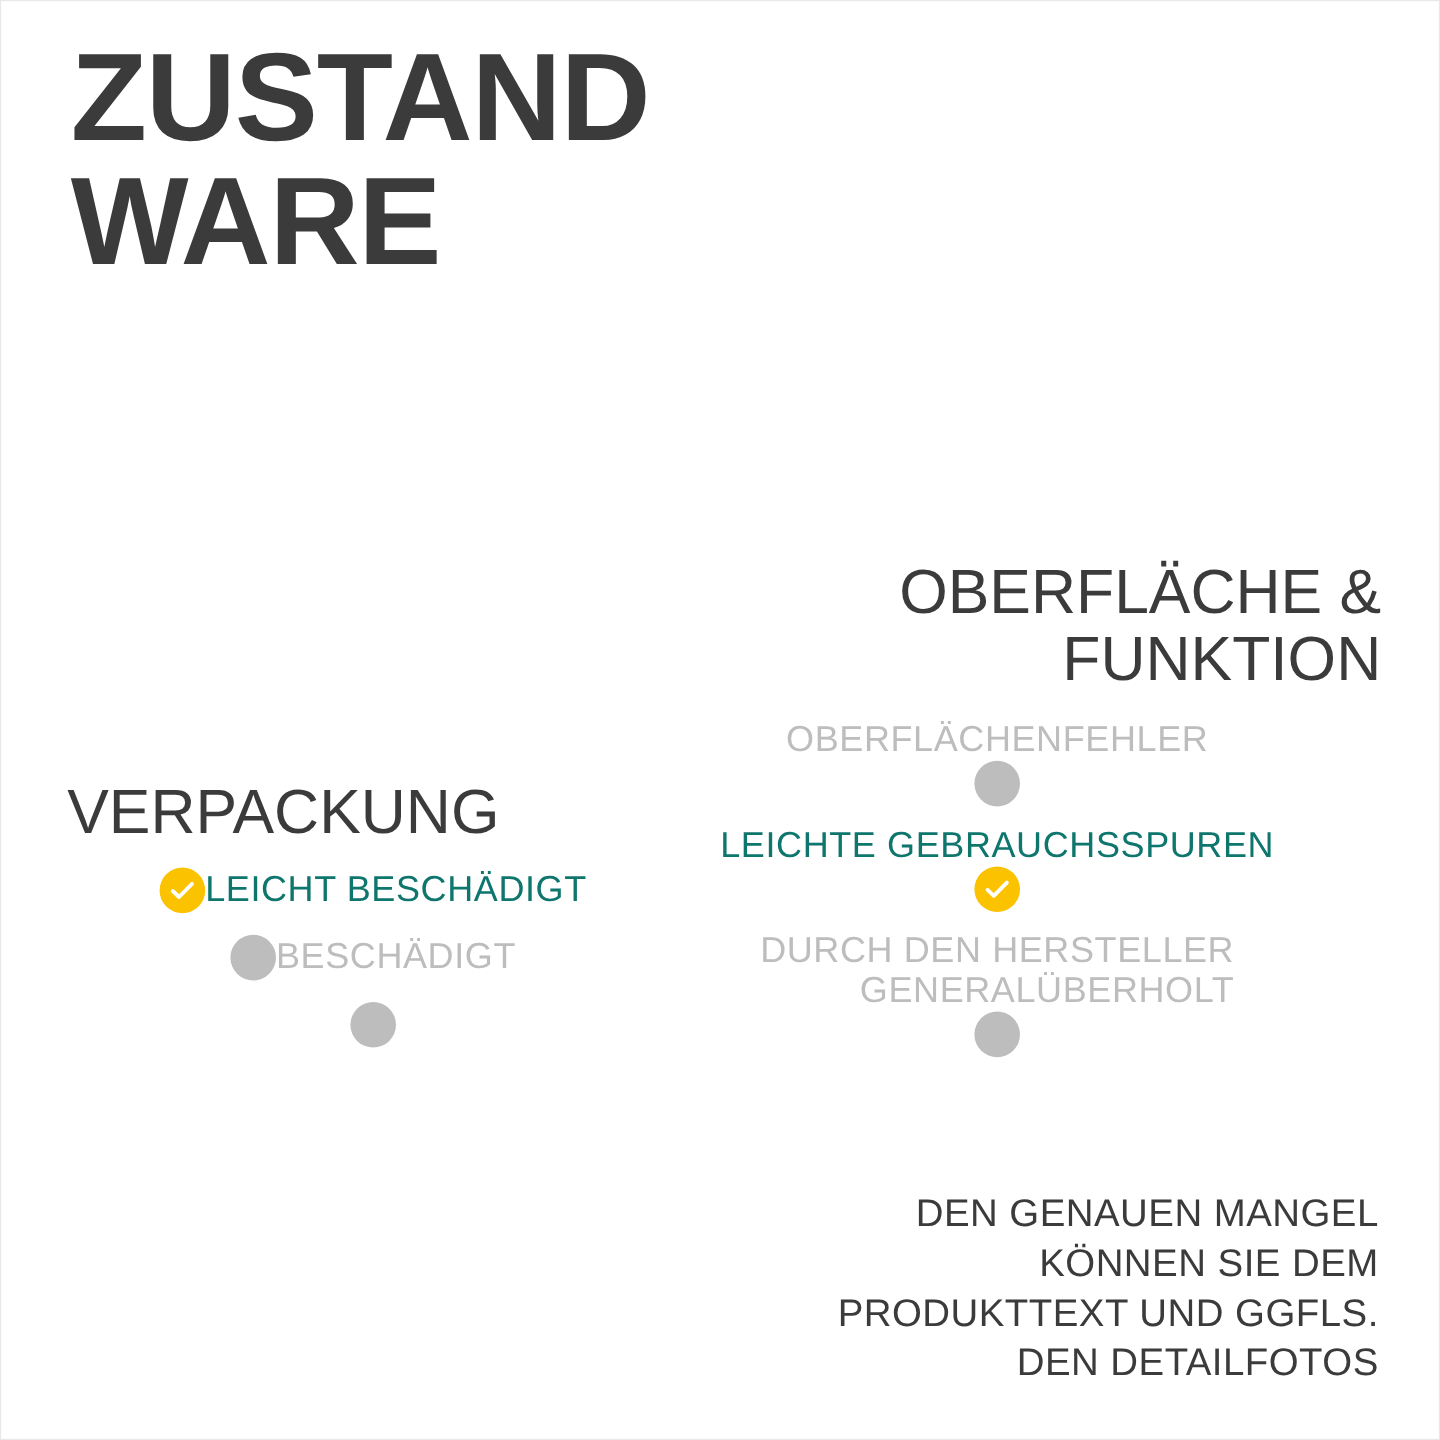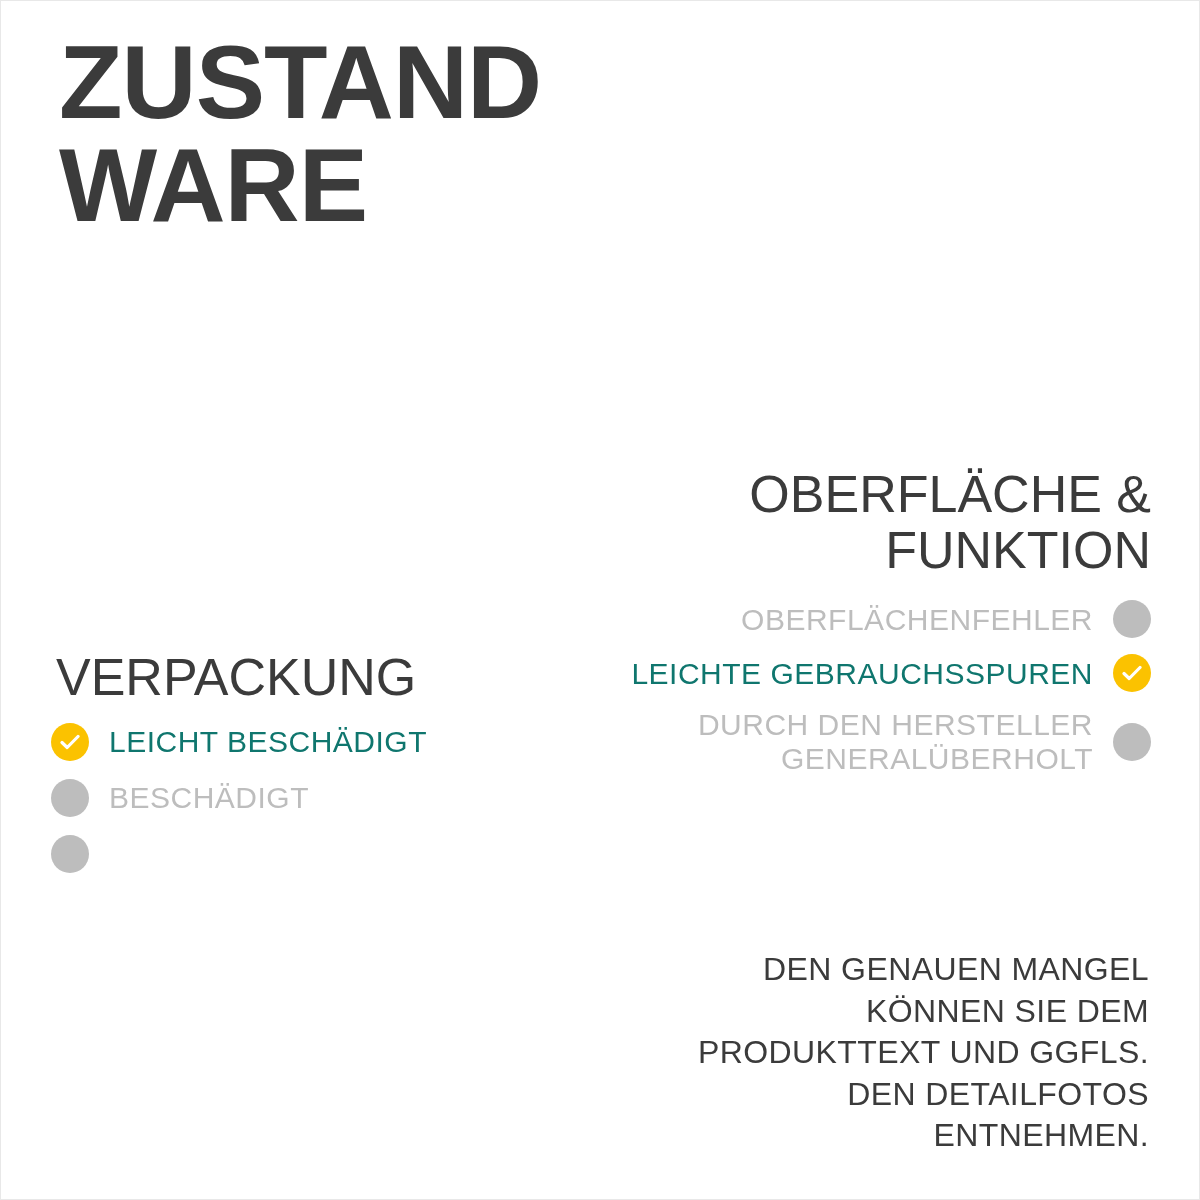--- a/index.html
+++ b/index.html
@@ -43,22 +43,22 @@
     font-weight: 400;
     color: #3b3b3b;
     letter-spacing: 0px;
     text-transform: uppercase;
     line-height: 1.08;
   }
 
   .option-row {
     display: flex;
     align-items: center;
-    gap: 20px;
     margin-top: 14px;
+    justify-content: center;
   }
 
   .dot {
     width: 38px;
     height: 38px;
     border-radius: 50%;
     background: #bdbdbd;
     flex: 0 0 38px;
     display: flex;
     align-items: center;
@@ -101,20 +101,21 @@
     width: 640px;
     text-align: right;
   }
   #surface-section .section-heading {
     margin-bottom: 22px;
     margin-top: 17px;
   }
   #surface-section .option-row {
     justify-content: flex-end;
     margin-top: 16px;
+    flex-direction: column;
   }
   #surface-section .option-label {
     text-align: right;
   }
 
   
   #footer-note {
     position: absolute;
     right: 50px;
     bottom: 42px;
@@ -188,16 +189,15 @@
       <span class="dot"></span>
     </div>
 
   </div>
 
   <div id="footer-note">
     <span class="nl">DEN GENAUEN MANGEL</span>
     <span class="nl">KÖNNEN SIE DEM</span>
     <span class="nl">PRODUKTTEXT UND GGFLS.</span>
     <span class="nl">DEN DETAILFOTOS</span>
-    <span class="nl">ENTNEHMEN.</span>
   </div>
 
 </div>
 
 </body></html>

